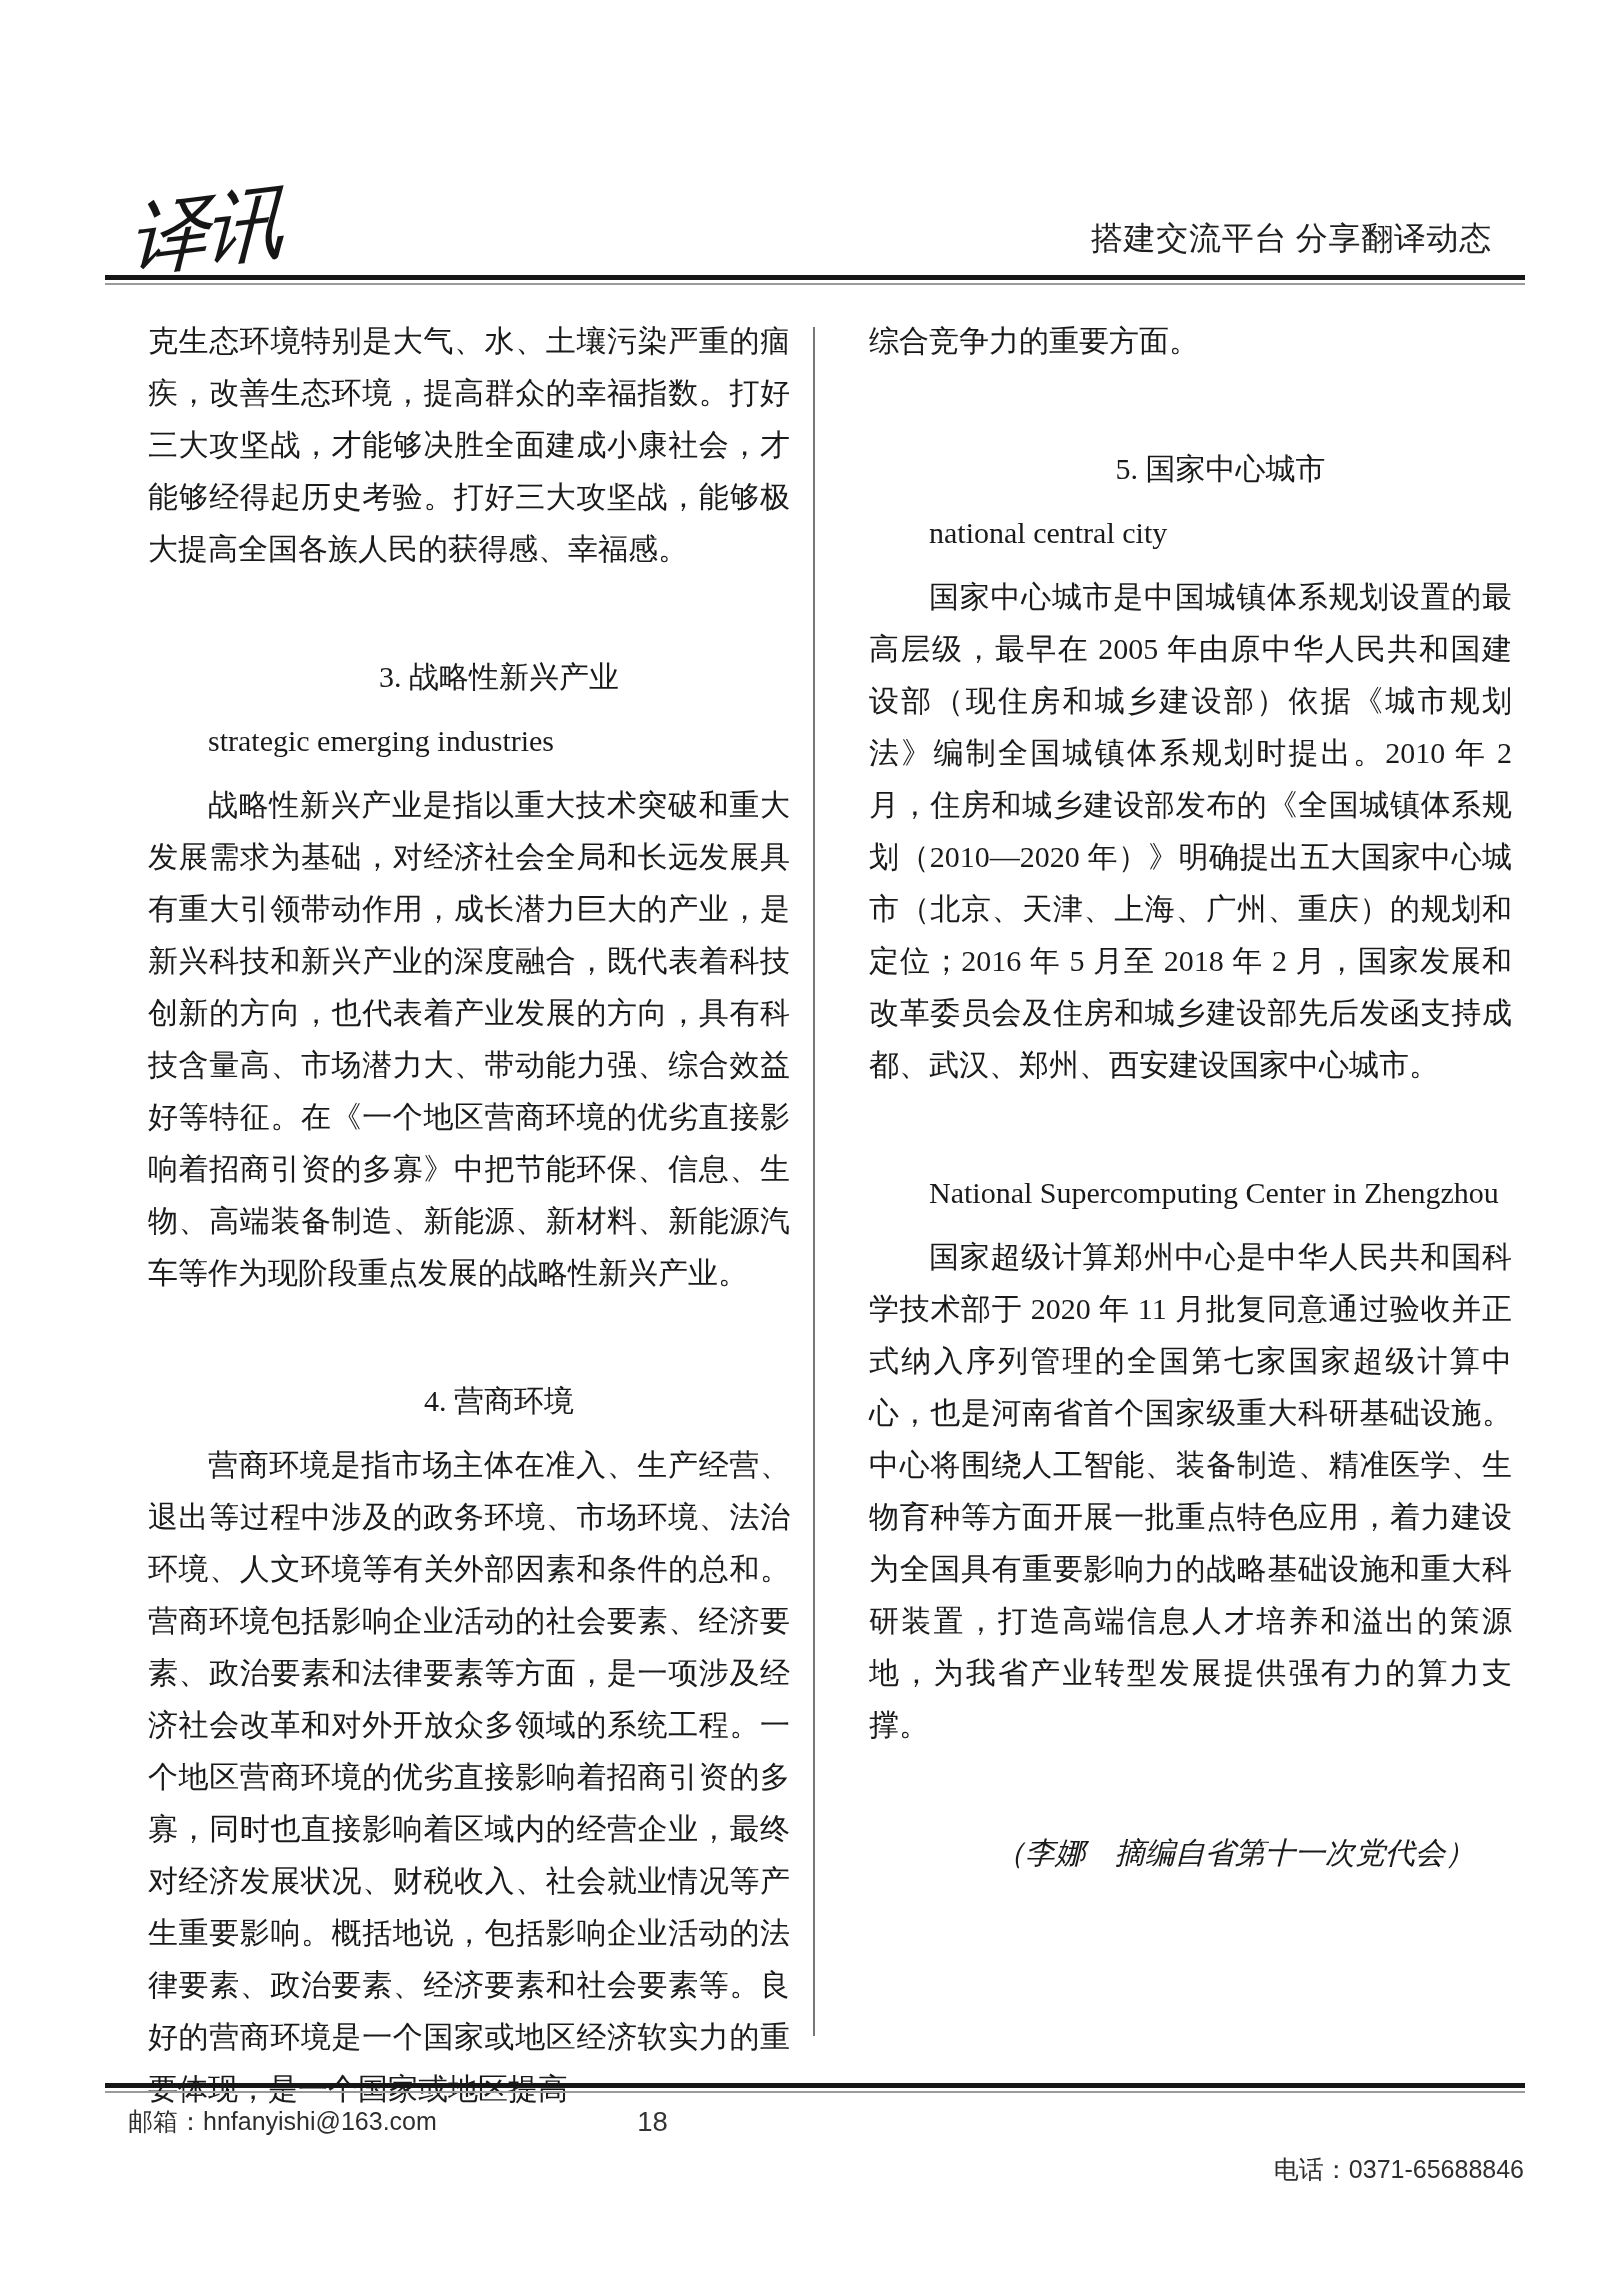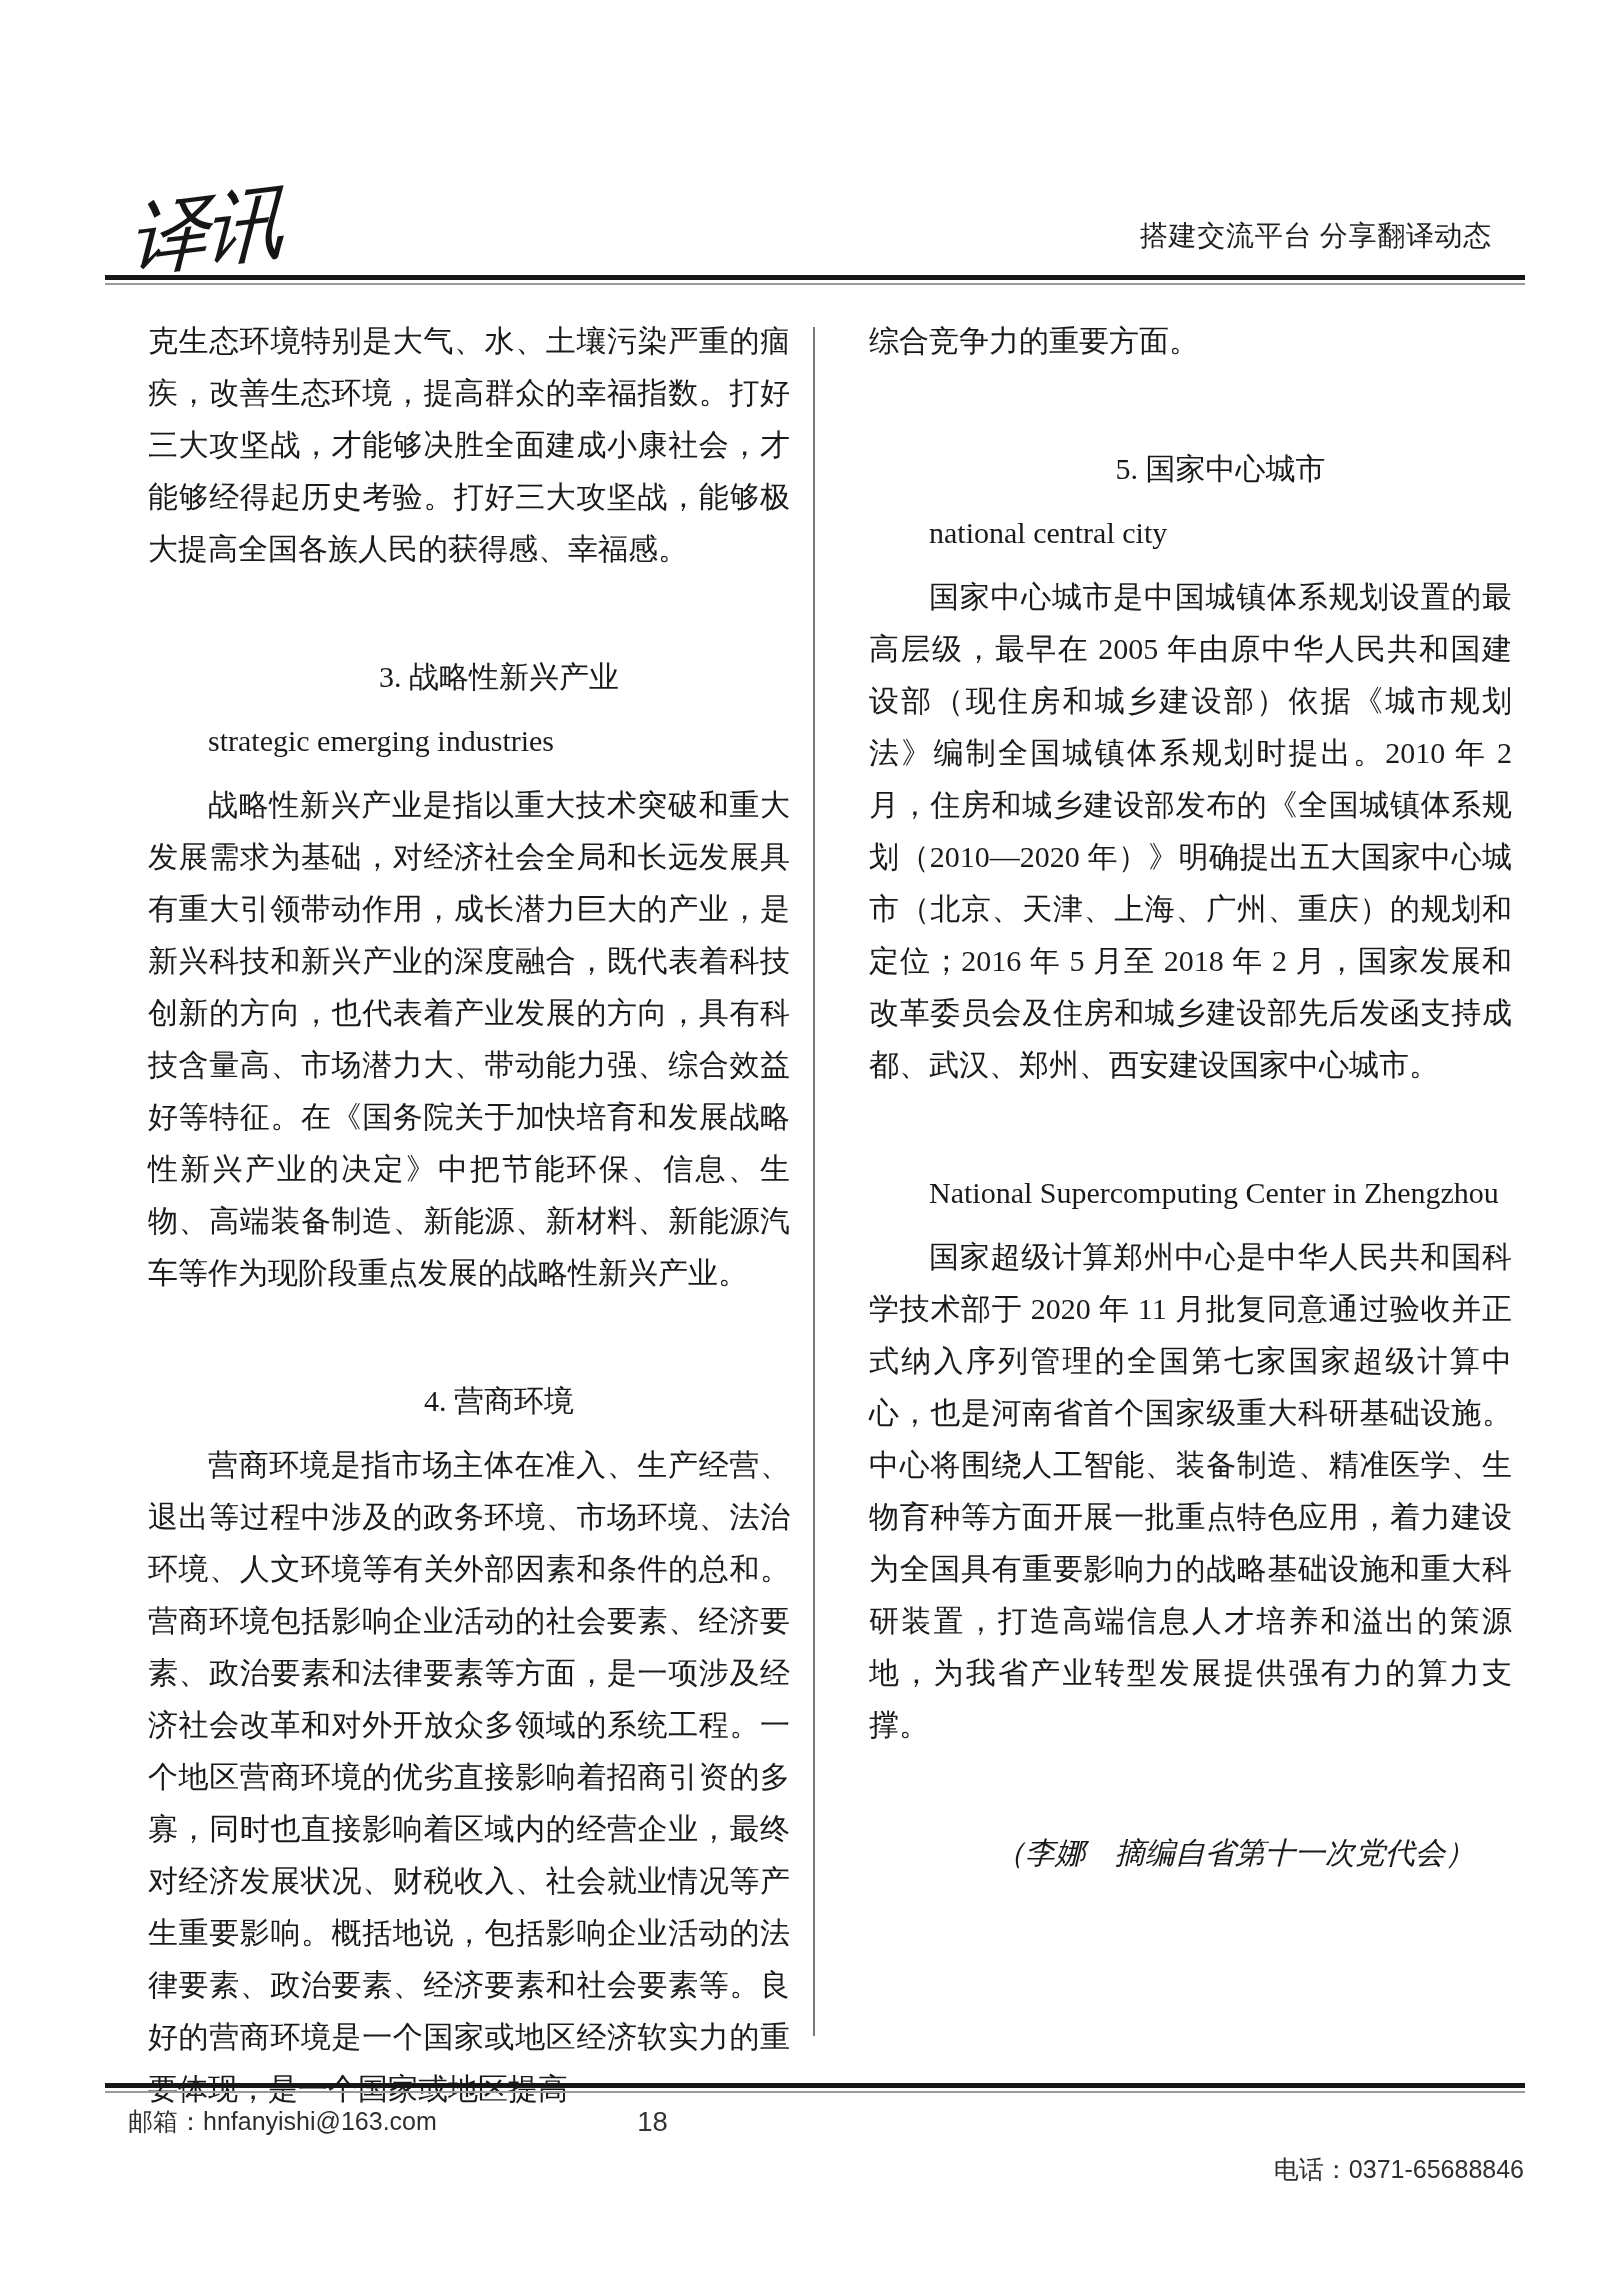--- a/index.html
+++ b/index.html
@@ -16,21 +16,21 @@
     position:absolute;left:130px;top:196px;
     font-size:80px;line-height:1.1;
     font-style:italic;
     transform:rotate(-7deg) skewX(-8deg);
     transform-origin:left top;
     letter-spacing:-3.9px;
     color:#161616;
   }
   .tagline{
     position:absolute;right:131px;top:217px;
-    font-size:28px;letter-spacing:0.7px;
+    font-size:32px;letter-spacing:0.7px;
     color:#1f1f1f;
     font-family:"Liberation Serif","DejaVu Serif",serif;
   }
   .rule-dark{position:absolute;left:105px;width:1420px;height:4.6px;background:#161616;}
   .rule-gray{position:absolute;left:105px;width:1420px;height:2px;background:#9a9a9a;}
   .hr1{top:275px;} .hr2{top:283px;}
   .fr1{top:2083px;} .fr2{top:2091px;}
   
   .col{
     position:absolute;top:303px;width:666px;
@@ -74,21 +74,21 @@
   <div class="rule-gray hr2"></div>
 
   <div class="divider"></div>
 
   <div class="col col-left">
     <p>克生态环境特别是大气、水、土壤污染严重的痼疾，改善生态环境，提高群众的幸福指数。打好三大攻坚战，才能够决胜全面建成小康社会，才能够经得起历史考验。打好三大攻坚战，能够极大提高全国各族人民的获得感、幸福感。</p>
     <div class="spacer"></div>
 
     <p class="sec-head">3. 战略性新兴产业</p>
     <p class="sec-eng">strategic emerging industries</p>
-    <p class="indent">战略性新兴产业是指以重大技术突破和重大发展需求为基础，对经济社会全局和长远发展具有重大引领带动作用，成长潜力巨大的产业，是新兴科技和新兴产业的深度融合，既代表着科技创新的方向，也代表着产业发展的方向，具有科技含量高、市场潜力大、带动能力强、综合效益好等特征。在《国务院关于加快培育和发展战略性新兴产业的决定》中把节能环保、信息、生物、高端装备制造、新能源、新材料、新能源汽车等作为现阶段重点发展的战略性新兴产业。</p>
+    <p class="indent">战略性新兴产业是指以重大技术突破和重大发展需求为基础，对经济社会全局和长远发展具有重大引领带动作用，成长潜力巨大的产业，是新兴科技和新兴产业的深度融合，既代表着科技创新的方向，也代表着产业发展的方向，具有科技含量高、市场潜力大、带动能力强、综合效益好等特征。在《一个地区营商环境的优劣直接影响着招商引资的多寡》中把节能环保、信息、生物、高端装备制造、新能源、新材料、新能源汽车等作为现阶段重点发展的战略性新兴产业。</p>
     <div class="spacer"></div>
 
     <p class="sec-head">4. 营商环境</p>
     <p class="indent">营商环境是指市场主体在准入、生产经营、退出等过程中涉及的政务环境、市场环境、法治环境、人文环境等有关外部因素和条件的总和。营商环境包括影响企业活动的社会要素、经济要素、政治要素和法律要素等方面，是一项涉及经济社会改革和对外开放众多领域的系统工程。一个地区营商环境的优劣直接影响着招商引资的多寡，同时也直接影响着区域内的经营企业，最终对经济发展状况、财税收入、社会就业情况等产生重要影响。概括地说，包括影响企业活动的法律要素、政治要素、经济要素和社会要素等。良好的营商环境是一个国家或地区经济软实力的重要体现，是一个国家或地区提高</p>
   </div>
 
   <div class="col col-right">
     <p>综合竞争力的重要方面。</p>
     <div class="spacer"></div>
 

